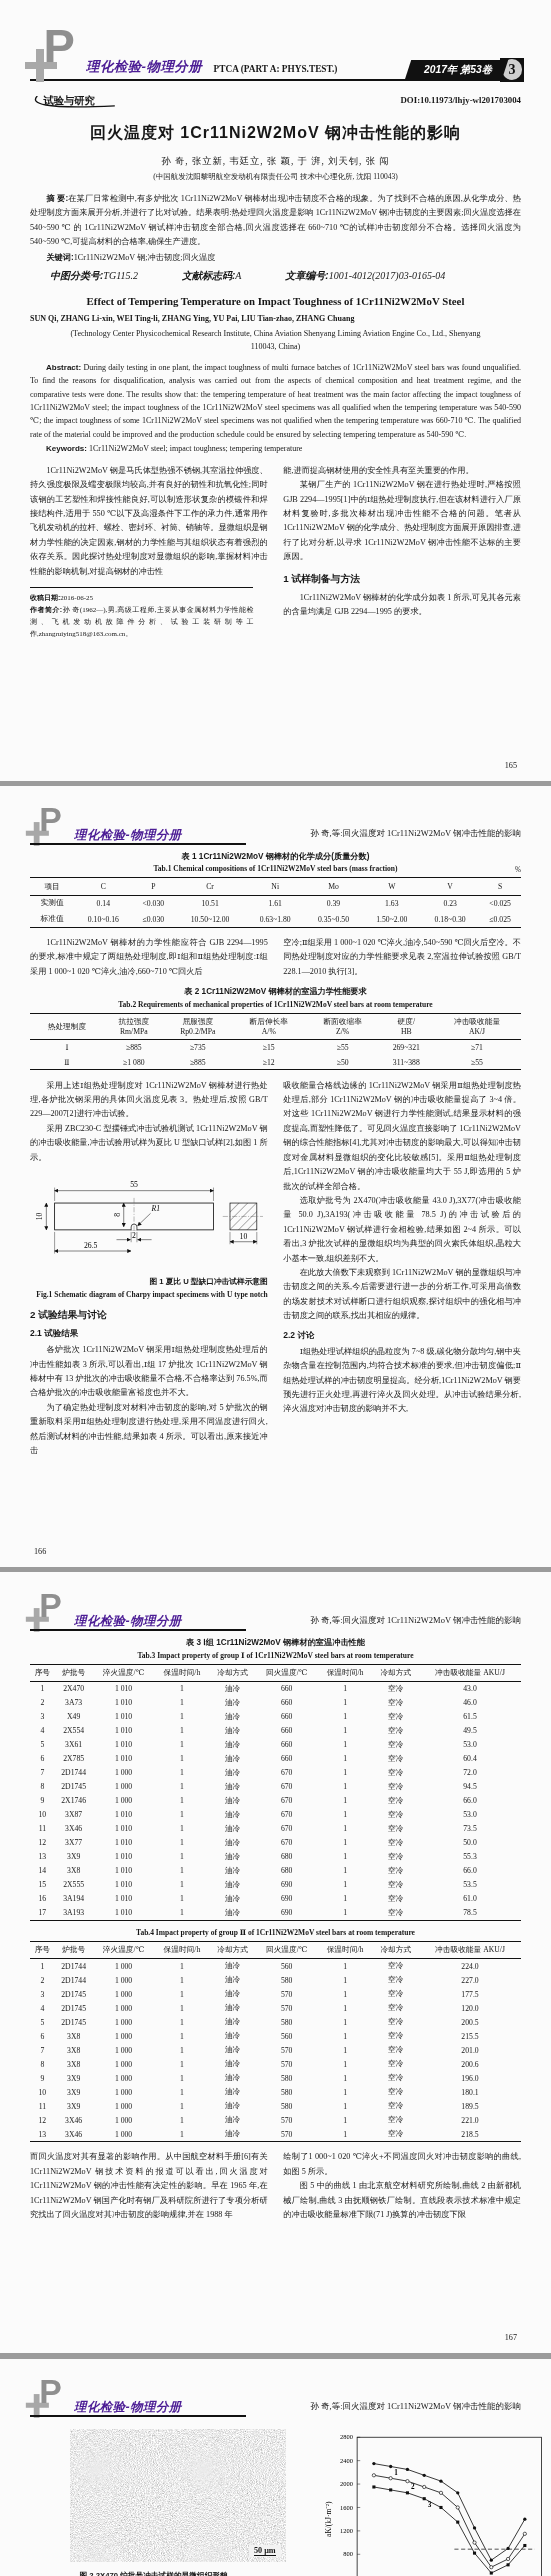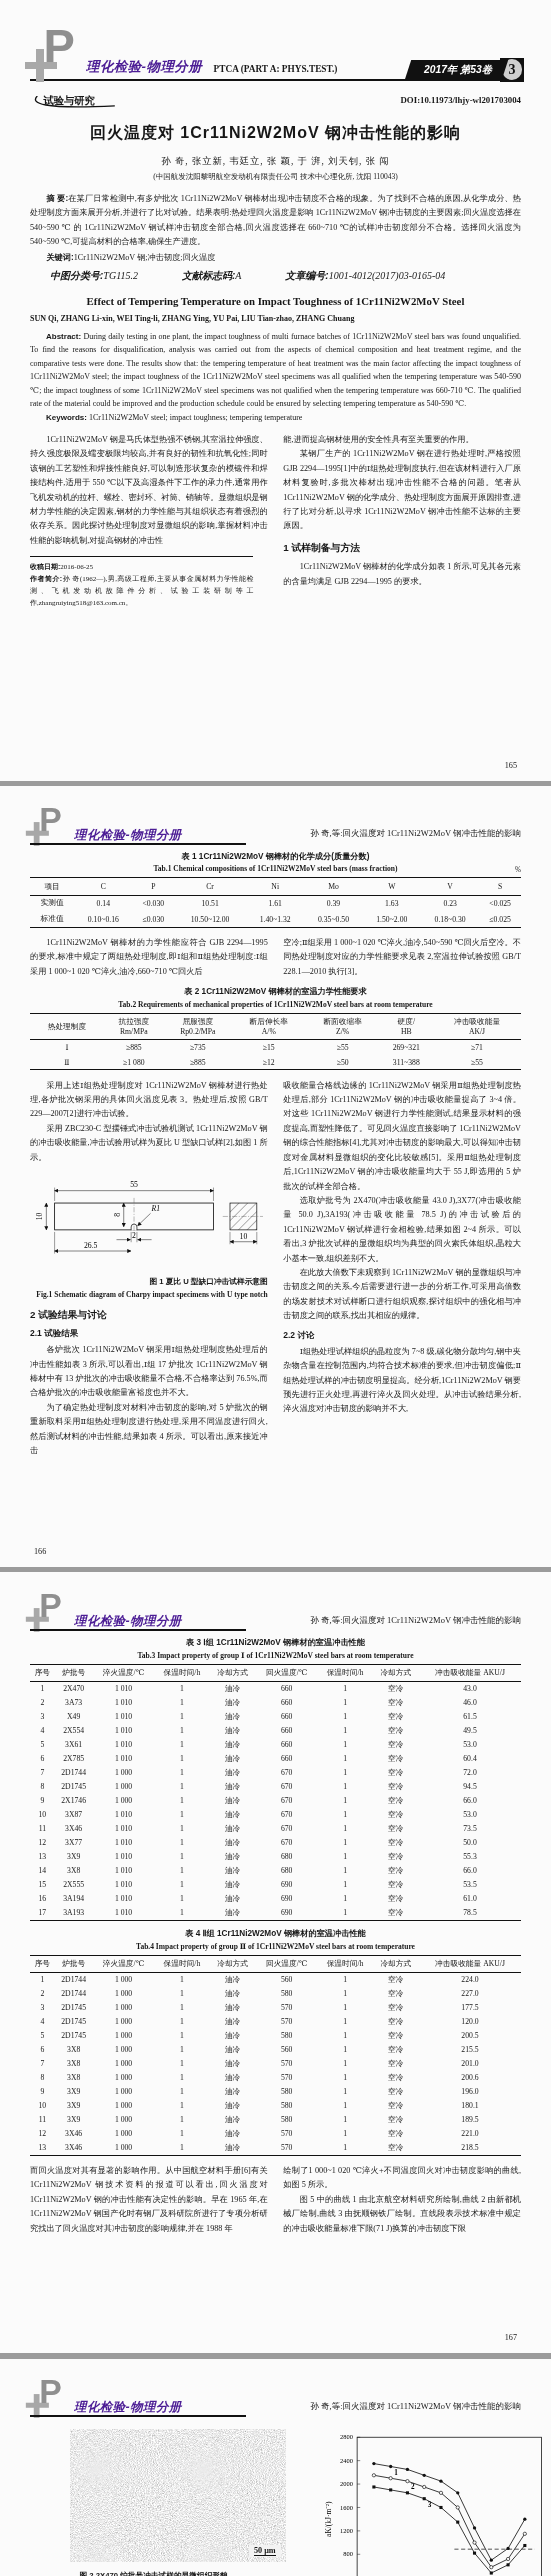--- a/index.html
+++ b/index.html
@@ -151,20 +151,21 @@
     <p class="absblock"><span class="lab">摘 要:</span><span>在某厂日常检测中,有多炉批次 1Cr11Ni2W2MoV 钢棒材出现冲击韧度不合格的现象。为了找到不合格的原因,从化学成分、热处理制度方面来展开分析,并进行了比对试验。结果表明:热处理回火温度是影响 1Cr11Ni2W2MoV 钢冲击韧度的主要因素;回火温度选择在 540~590 ℃ 的 1Cr11Ni2W2MoV 钢试样冲击韧度全部合格,回火温度选择在 660~710 ℃的试样冲击韧度部分不合格。选择回火温度为 540~590 ℃,可提高材料的合格率,确保生产进度。</span></p>
     <p class="kwline"><span class="lab">关键词:</span><span>1Cr11Ni2W2MoV 钢;冲击韧度;回火温度</span></p>
     <div class="metarow">
       <span><span class="lab">中图分类号:</span><span>TG115.2</span></span>
       <span><span class="lab">文献标志码:</span><span>A</span></span>
       <span><span class="lab">文章编号:</span><span>1001-4012(2017)03-0165-04</span></span>
     </div>
 
     <div class="title-en">Effect of Tempering Temperature on Impact Toughness of 1Cr11Ni2W2MoV Steel</div>
     <div class="authors-en">SUN Qi, ZHANG Li-xin, WEI Ting-li, ZHANG Ying, YU Pai, LIU Tian-zhao, ZHANG Chuang</div>
+    <div class="affil-en">(Technology Center Physicochemical Research Institute, China Aviation Shenyang Liming Aviation Engine Co., Ltd., Shenyang 110043, China)</div>
     <p class="absen"><span class="lab">Abstract:</span> <span>During daily testing in one plant, the impact toughness of multi furnace batches of 1Cr11Ni2W2MoV steel bars was found unqualified. To find the reasons for disqualification, analysis was carried out from the aspects of chemical composition and heat treatment regime, and the comparative tests were done. The results show that: the tempering temperature of heat treatment was the main factor affecting the impact toughness of 1Cr11Ni2W2MoV steel; the impact toughness of the 1Cr11Ni2W2MoV steel specimens was all qualified when the tempering temperature was 540-590 ℃; the impact toughness of some 1Cr11Ni2W2MoV steel specimens was not qualified when the tempering temperature was 660-710 ℃. The qualified rate of the material could be improved and the production schedule could be ensured by selecting tempering temperature as 540-590 ℃.</span></p>
     <p class="kwen"><span class="lab">Keywords:</span> <span>1Cr11Ni2W2MoV steel; impact toughness; tempering temperature</span></p>
 
     <div class="cols">
       <div class="col">
         <div>
             <p>1Cr11Ni2W2MoV 钢是马氏体型热强不锈钢,其室温拉伸强度、持久强度极限及蠕变极限均较高,并有良好的韧性和抗氧化性;同时该钢的工艺塑性和焊接性能良好,可以制造形状复杂的模锻件和焊接结构件,适用于 550 ℃以下及高湿条件下工作的承力件,通常用作飞机发动机的拉杆、螺栓、密封环、衬筒、销轴等。显微组织是钢材力学性能的决定因素,钢材的力学性能与其组织状态有着强烈的依存关系。因此探讨热处理制度对显微组织的影响,掌握材料冲击性能的影响机制,对提高钢材的冲击性</p>
           </div>
         <div class="footnote">
           <p><span class="lab">收稿日期:</span><span>2016-06-25</span></p>
@@ -229,21 +230,21 @@
               <td>0.39</td>
               <td>1.63</td>
               <td>0.23</td>
               <td>&lt;0.025</td>
             </tr>
             <tr>
               <td>标准值</td>
               <td>0.10~0.16</td>
               <td>≤0.030</td>
               <td>10.50~12.00</td>
-              <td>1.40~1.32</td>
+              <td>0.63~1.80</td>
               <td>0.35~0.50</td>
               <td>1.50~2.00</td>
               <td>0.18~0.30</td>
               <td>≤0.025</td>
             </tr>
           </tbody>
       </table>
     </div>
 
     <div class="cols">
@@ -597,21 +598,20 @@
               <td>690</td>
               <td>1</td>
               <td>空冷</td>
               <td>78.5</td>
             </tr>
           </tbody>
       </table>
     </div>
 
     <div class="tblcap">
-      <div class="zh">表 4 Ⅱ组 1Cr11Ni2W2MoV 钢棒材的室温冲击性能</div>
       <div class="en">Tab.4 Impact property of group Ⅱ of 1Cr11Ni2W2MoV steel bars at room temperature</div>
     </div>
     <div class="tblwrap">
       <table class="dt tight">
         <thead>
             <tr>
               <th>序号</th>
               <th>炉批号</th>
               <th>淬火温度/℃</th>
               <th>保温时间/h</th>

